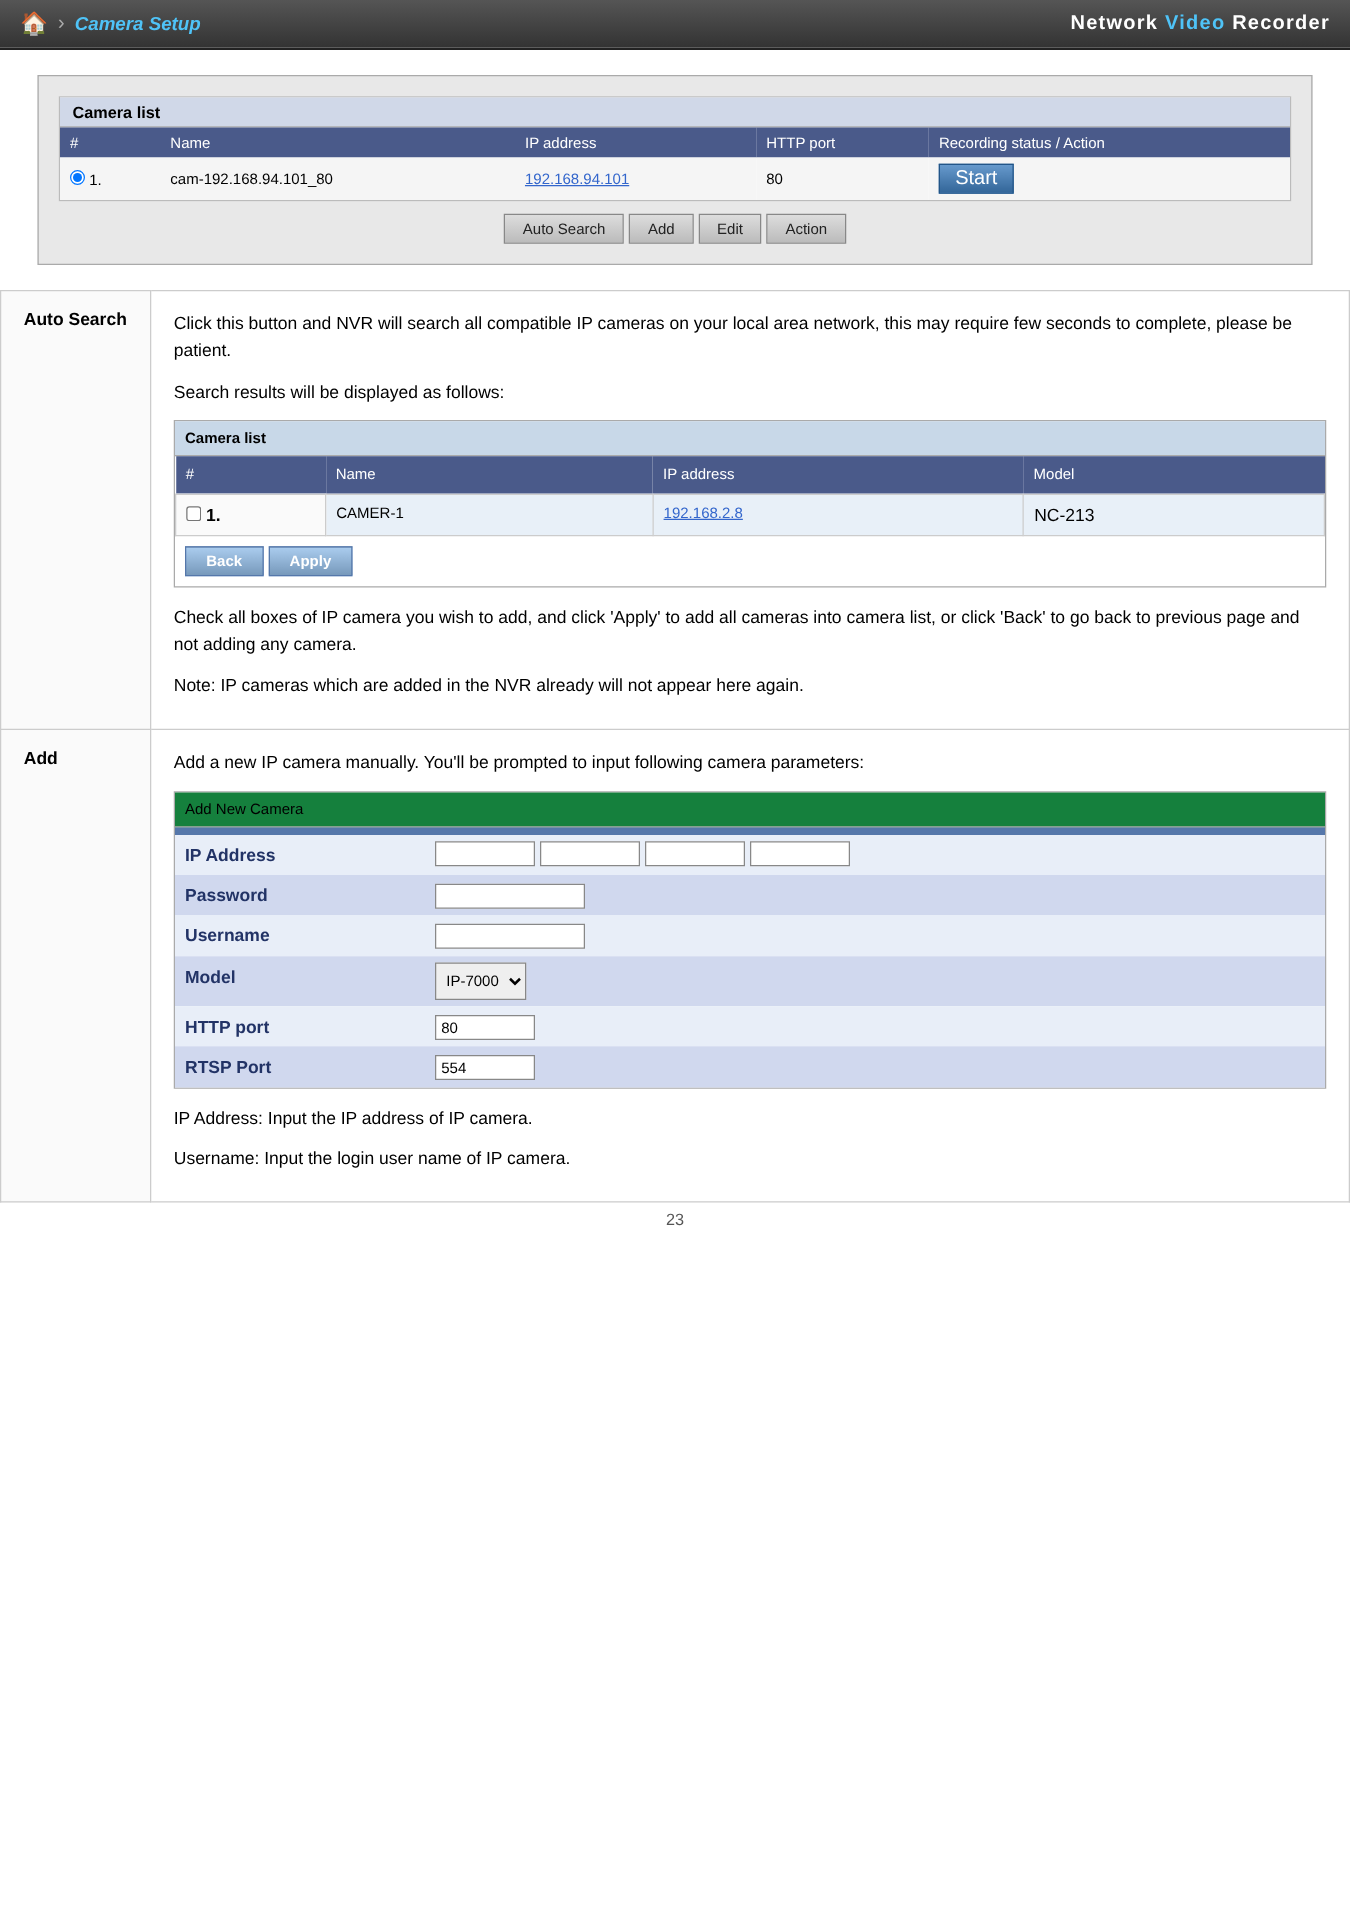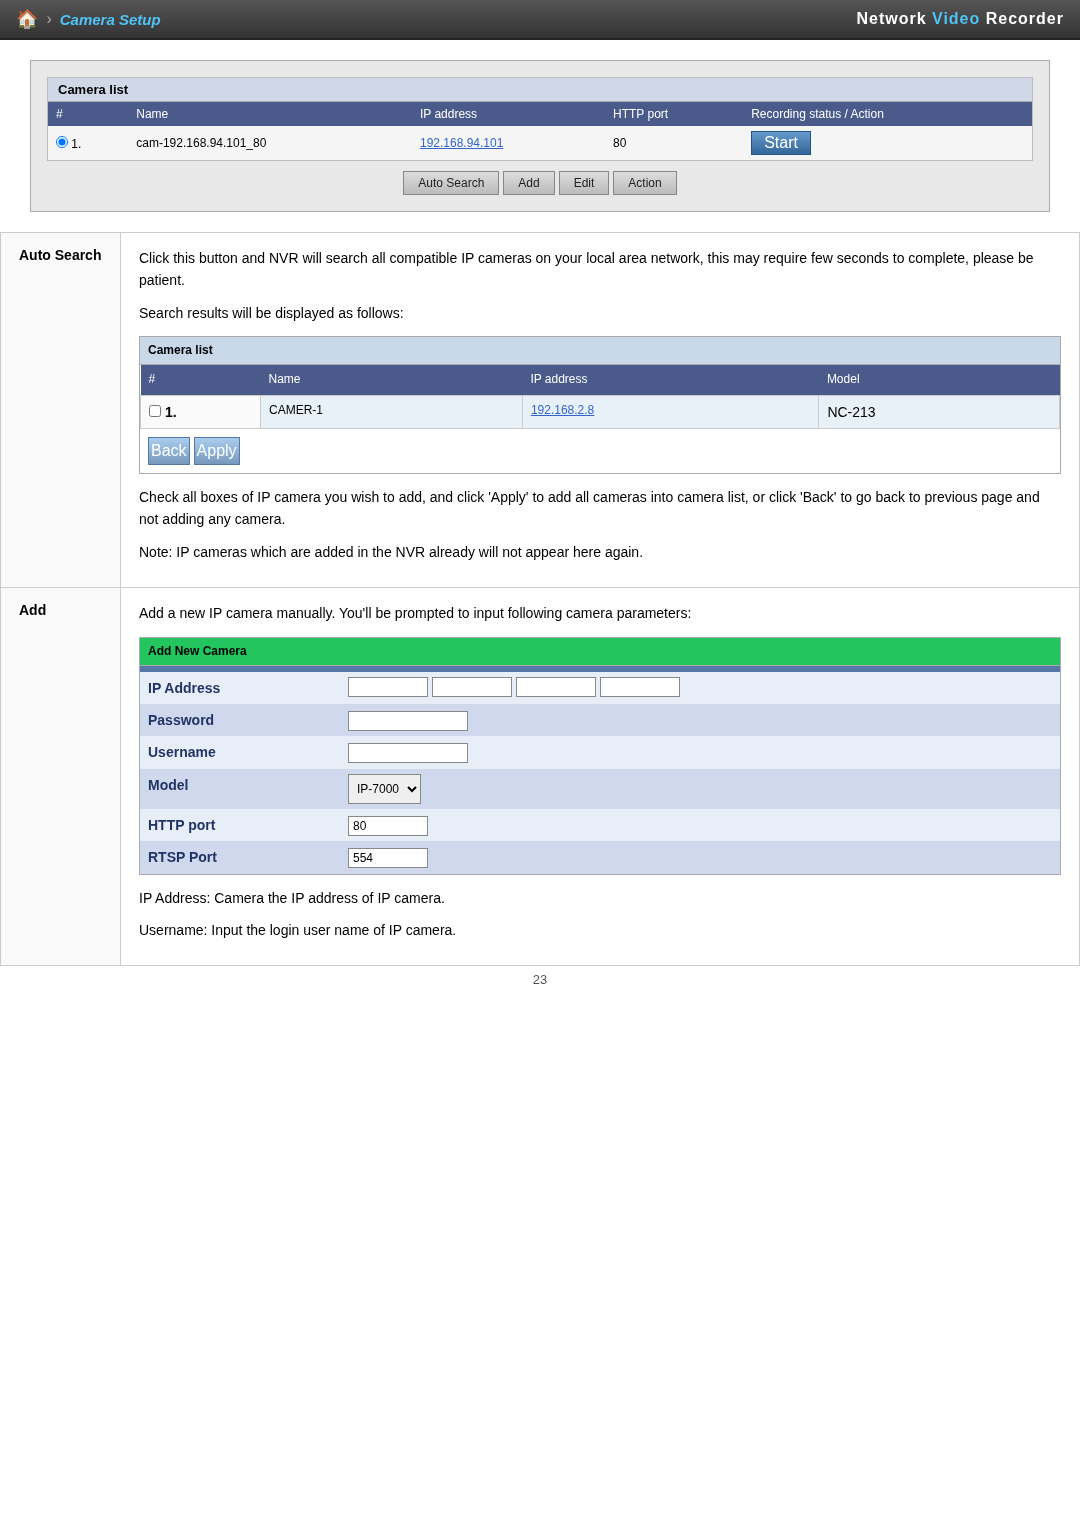--- a/index.html
+++ b/index.html
@@ -169,37 +169,37 @@
     }
 
     .inner-btn-bar {
       display: flex;
       gap: 4px;
       margin: 8px;
     }
     .inner-btn {
       background: linear-gradient(to bottom, #aaccee, #7799bb);
       border: 1px solid #5577aa;
-      padding: 4px 2px;
-      font-size: 16px;
+      padding: 4px 16px;
+      font-size: 12px;
       cursor: pointer;
       color: #fff;
-      font-weight: normal;
+      font-weight: bold;
     }
 
     
     .add-camera-form {
       border: 1px solid #aaa;
       margin: 12px 0;
       background: #fff;
     }
     .add-camera-form .acf-title {
-      background: #22c55e;
+      background: #15803d;
       padding: 4px 8px;
-      font-weight: bold;
+      font-weight: normal;
       font-size: 12px;
       border-bottom: 1px solid #aaa;
     }
     .add-camera-form .acf-header-bar {
       background: #5577aa;
       height: 6px;
     }
     .add-camera-form table {
       width: 100%;
       border-collapse: collapse;
@@ -412,20 +412,20 @@
               <tr>
                 <td>RTSP Port</td>
                 <td>
                   <input type="text" class="form-input" value="554" style="">
                 </td>
               </tr>
             </tbody>
           </table>
         </div>
 
-        <p class="desc-para">IP Address: Camera the IP address of IP camera.</p>
+        <p class="desc-para">IP Address: Input the IP address of IP camera.</p>
         <p class="desc-para">Username: Input the login user name of IP camera.</p>
       </td>
     </tr>
   </tbody>
 </table>
 
 <div class="page-number">23</div>
 
 </body></html>

